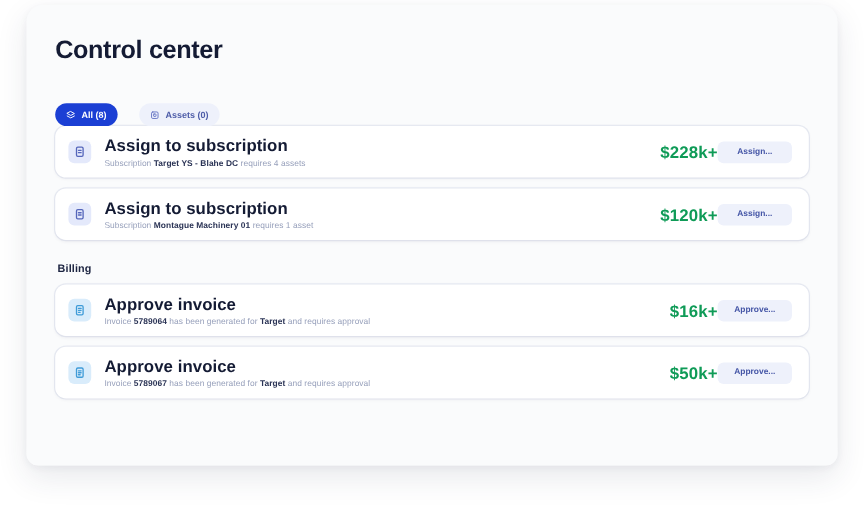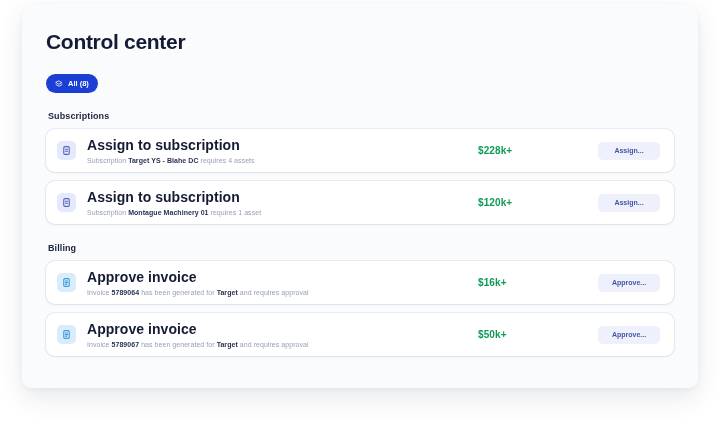--- a/index.html
+++ b/index.html
@@ -49,21 +49,21 @@
     letter-spacing: -0.3px;
     margin: 6px 0 0 0;
     line-height: 1.1;
   }
 
   
   .chips {
     display: flex;
     align-items: center;
     gap: 18px;
-    margin-top: 21px;
+    margin-top: 33px;
   }
 
   .chip {
     display: flex;
     align-items: center;
     gap: 5px;
     height: 19px;
     padding: 0 9px;
     border-radius: 10px;
     background: #eef1fb;
@@ -149,22 +149,22 @@
     text-overflow: ellipsis;
   }
   .row-sub b {
     color: #2a3355;
     font-weight: bold;
   }
 
   .row-amount {
     flex: 0 0 auto;
     width: 120px;
-    text-align: left;
-    font-size: 10px;
+    text-align: right;
+    font-size: 14px;
     font-weight: bold;
     color: #0f9b57;
     letter-spacing: 0.1px;
   }
 
   .row-action {
     flex: 0 0 auto;
     width: 62px;
     height: 18px;
     border-radius: 5px;
@@ -207,24 +207,32 @@
       <div class="chips" id="chips">
           <div class="chip active">
             <span class="chip-icon">
               <svg width="8" height="8" viewBox="0 0 16 16" fill="none" stroke="#ffffff" stroke-width="1.6" stroke-linecap="round" stroke-linejoin="round">
                 <path d="M8 2L14 5.2 8 8.4 2 5.2z"></path>
                 <path d="M2 9.3l6 3.2 6-3.2"></path>
               </svg>
             </span>
             <span>All (8)</span>
           </div>
+          <div class="chip">
+            <span class="chip-icon">
+              <svg width="8" height="8" viewBox="0 0 16 16" fill="none" stroke="#6776c4" stroke-width="1.6" stroke-linecap="round" stroke-linejoin="round">
+                <rect x="2.6" y="2.6" width="10.8" height="10.8" rx="2"></rect>
+                <rect x="6" y="6" width="4" height="4" rx="0.8"></rect>
+              </svg>
+            </span>
+            <span>Assets (0)</span>
+          </div>
         </div>
 
       <div id="sections">
-          <div class="section-heading">Subscriptions</div>
           <div class="row">
             <div class="row-icon subscription">
               <svg width="11" height="11" viewBox="0 0 16 16" fill="none" stroke="#5566bb" stroke-width="1.6" stroke-linecap="round" stroke-linejoin="round">
                 <rect x="4" y="2.4" width="8" height="11.2" rx="1.6"></rect>
                 <path d="M6.4 6.2h3.2M6.4 9h3.2"></path>
               </svg>
             </div>
             <div class="row-text">
               <div class="row-title">Assign to subscription</div>
               <div class="row-sub"><span>Subscription </span><b>Target YS - Blahe DC</b><span> requires 4 assets</span></div>

